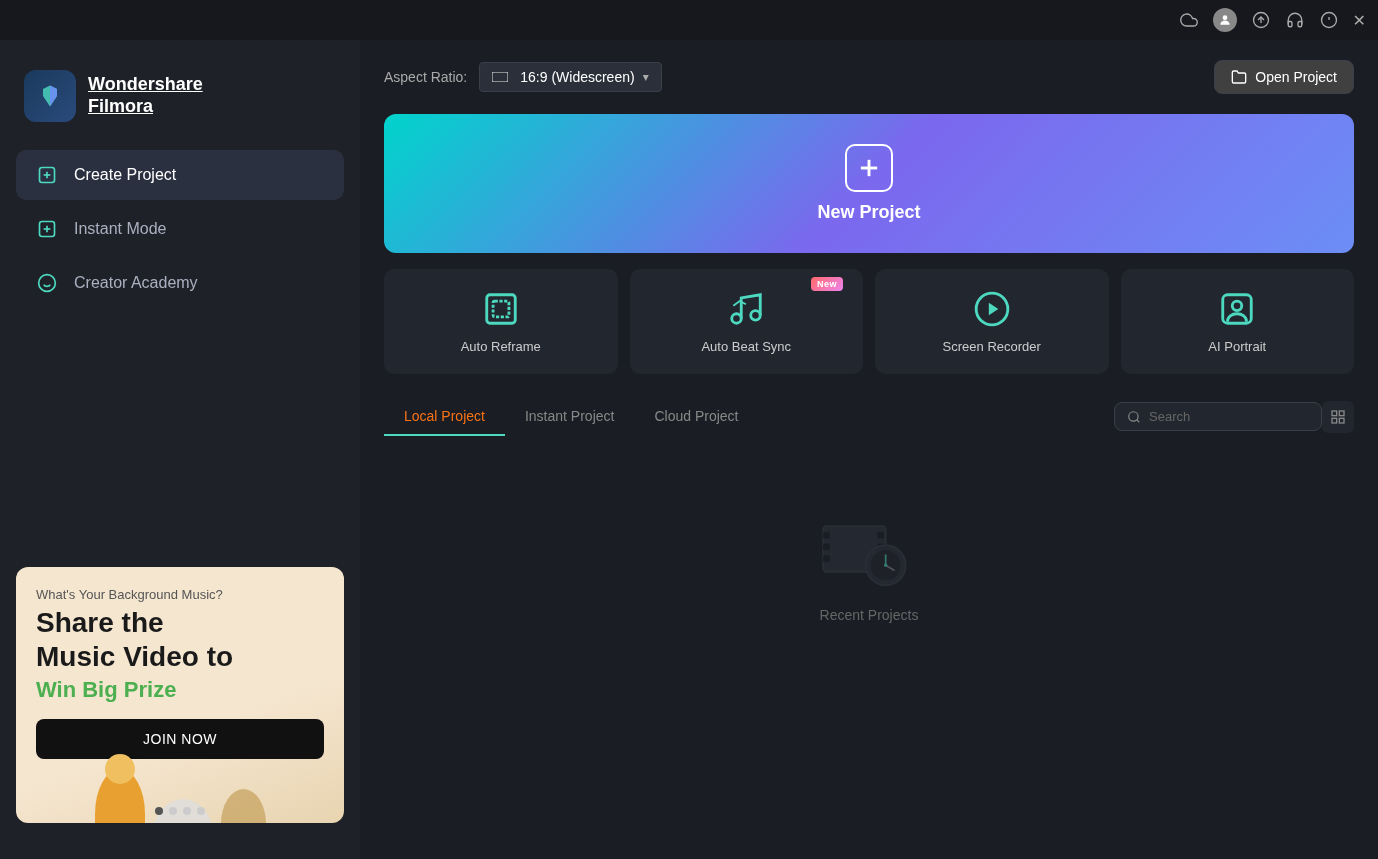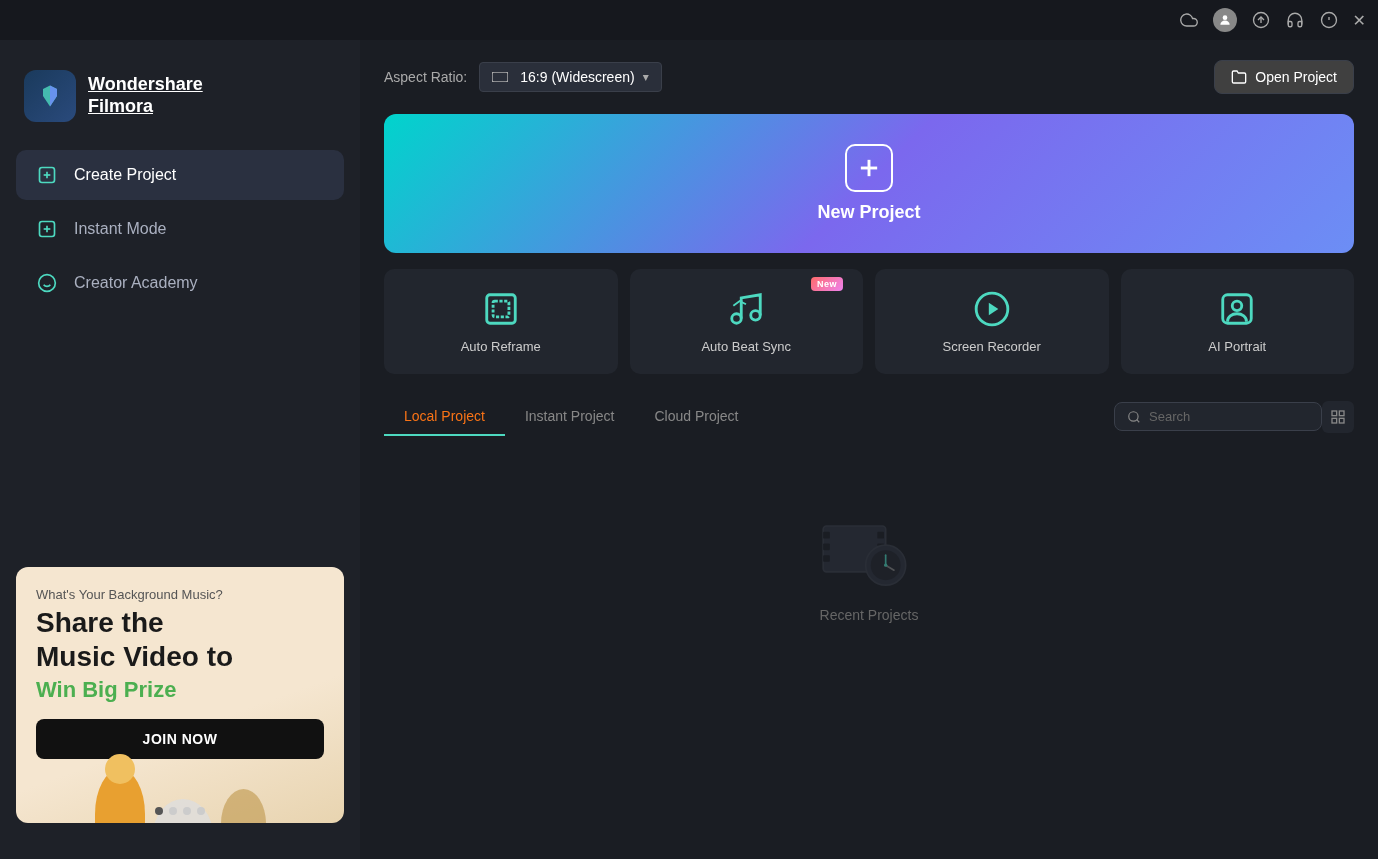--- a/index.html
+++ b/index.html
@@ -162,21 +162,21 @@
       color: #4caf50;
       margin-bottom: 16px;
     }
     .promo-btn {
       background: #111;
       color: #fff;
       border: none;
       border-radius: 8px;
       padding: 12px 20px;
       font-size: 14px;
-      font-weight: 700;
+      font-weight: 400;
       cursor: pointer;
       width: 100%;
       letter-spacing: 0.5px;
     }
     .promo-illustration {
       flex: 1;
       display: flex;
       align-items: flex-end;
       justify-content: center;
       gap: 8px;

